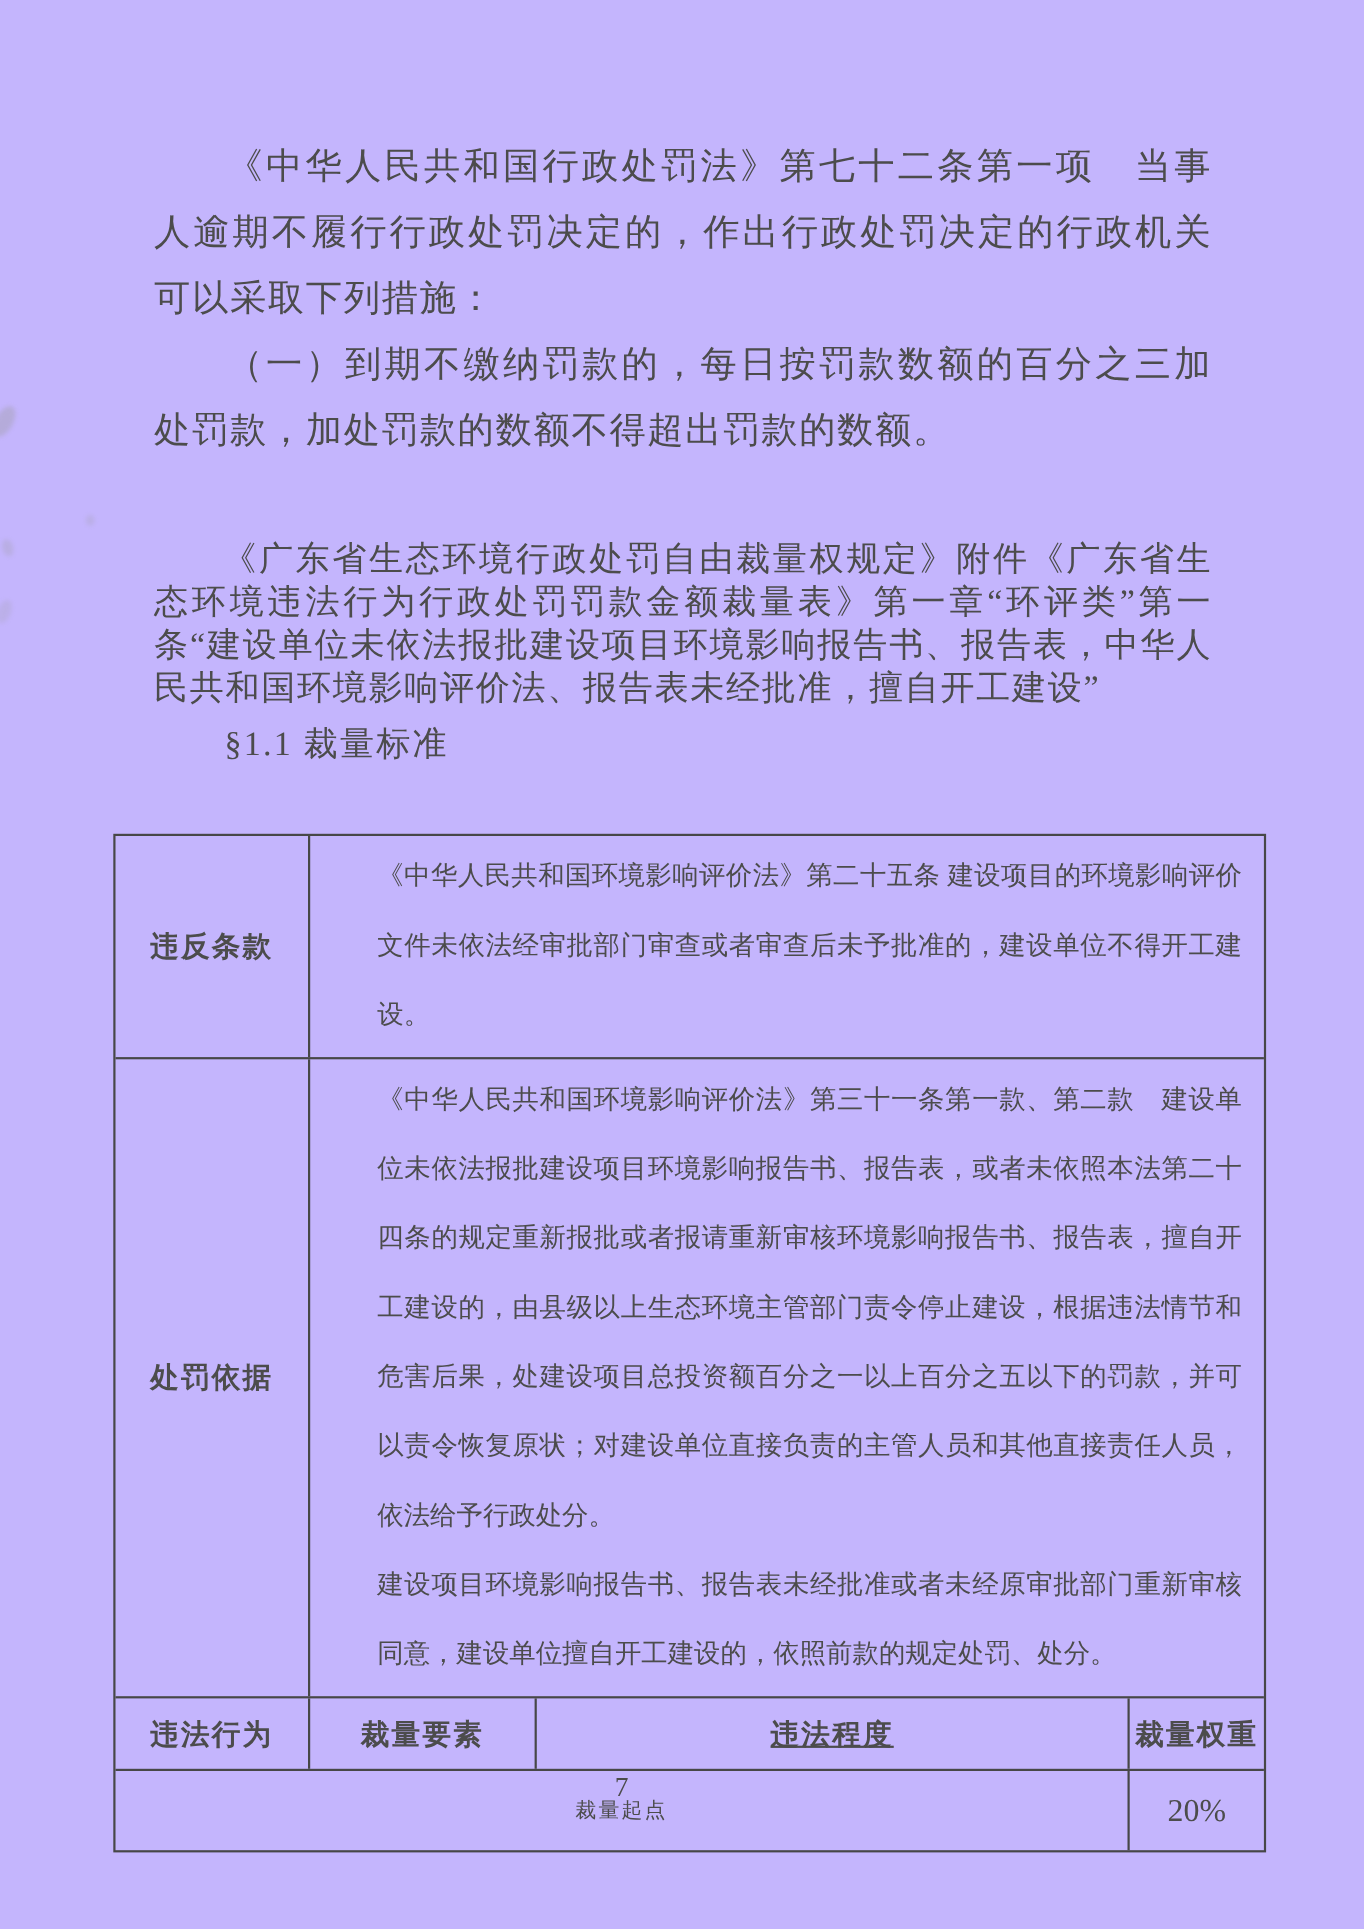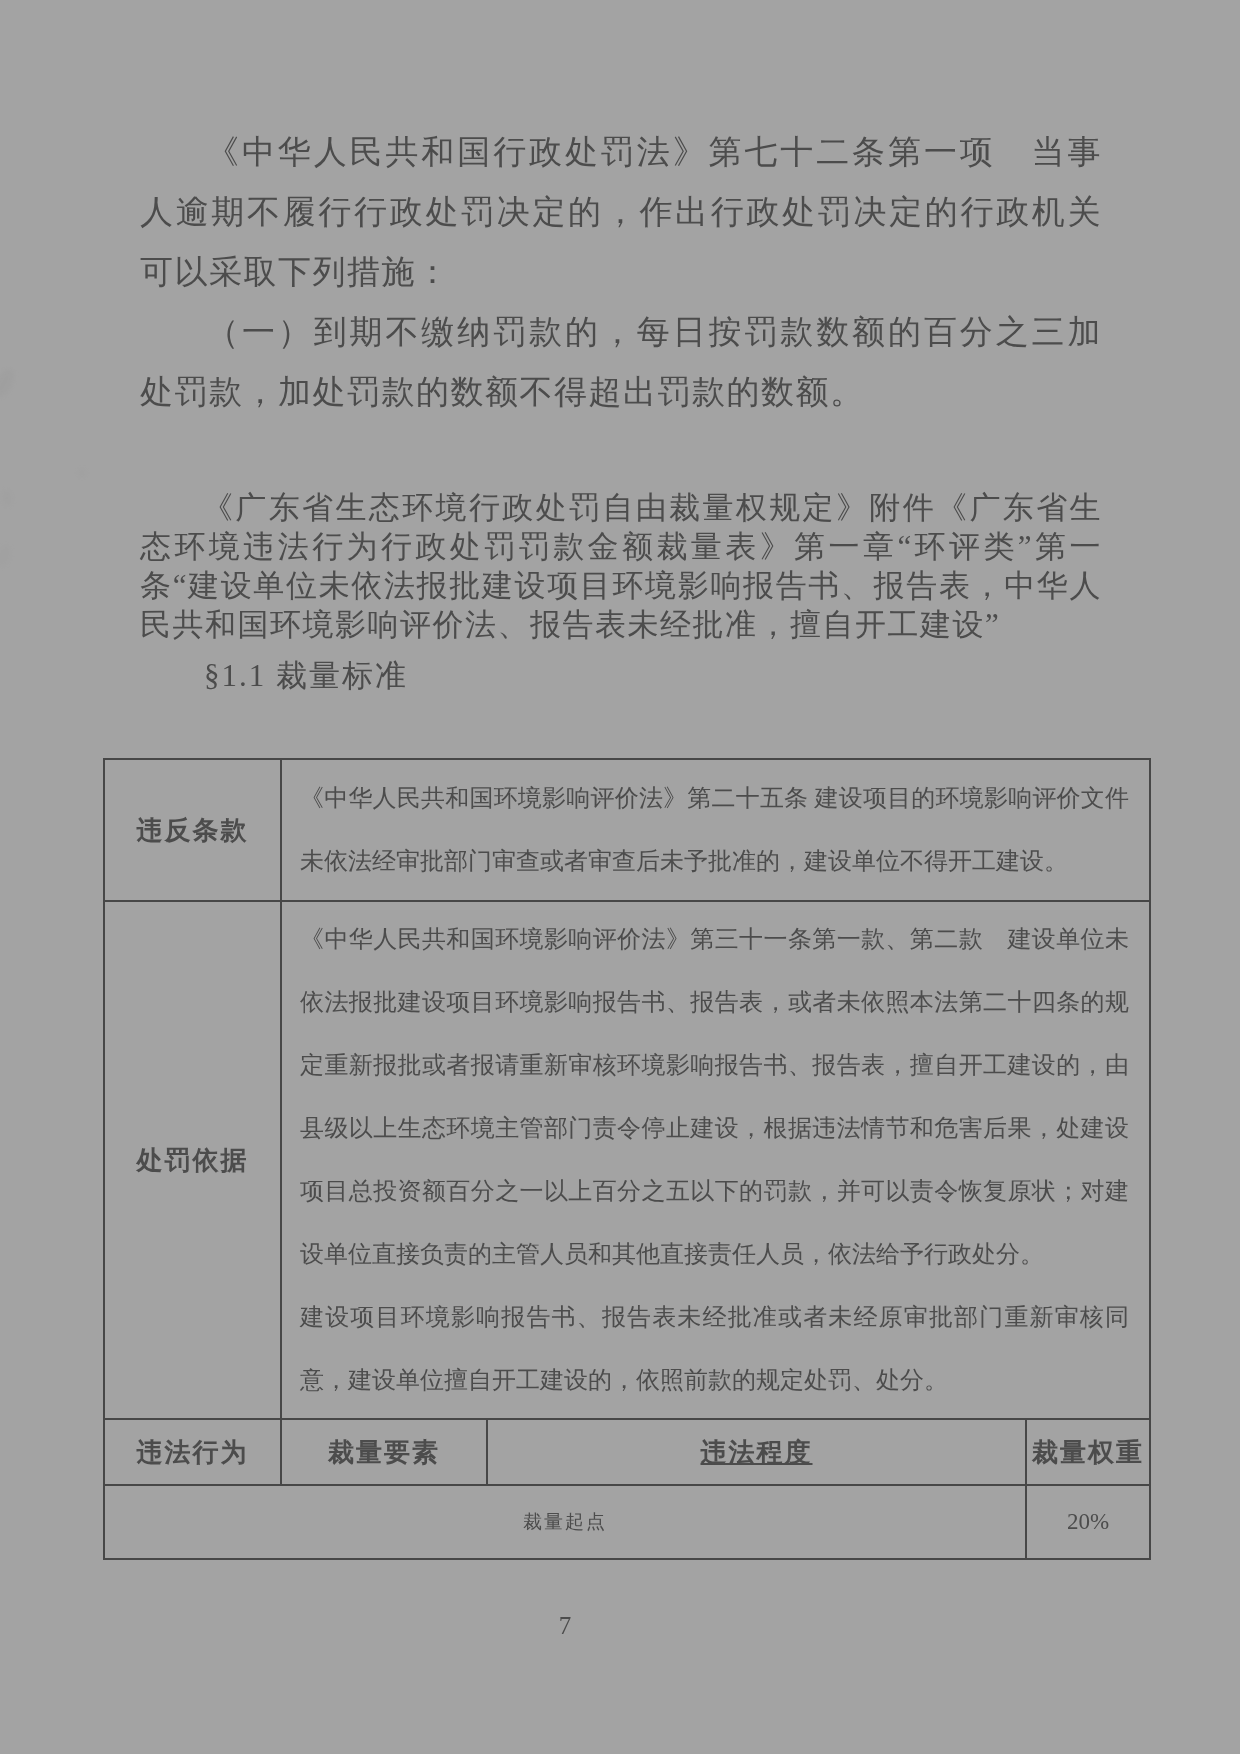--- a/index.html
+++ b/index.html
@@ -2,21 +2,21 @@
 <html><head>
 <meta charset="utf-8">
 <style>
   * { box-sizing: border-box; margin: 0; padding: 0; }
   html, body { background: #e8e8e8; }
   .page {
     position: relative;
     width: 1240px;
     height: 1754px;
     margin: 0 auto;
-    background: #a3a3a3;
+    background: #c4b5fd;
     font-family: "Liberation Serif", "DejaVu Serif", serif;
     color: #4c4c4c;
     overflow: hidden;
   }
   
   .smudge { position: absolute; background: #9a9a9a; opacity: .35; border-radius: 50%; filter: blur(2px); }
   .s1 { left: -4px; top: 368px; width: 16px; height: 30px; transform: rotate(28deg); }
   .s2 { left: 2px;  top: 490px; width: 10px; height: 16px; transform: rotate(-15deg); opacity:.25; }
   .s3 { left: 78px; top: 468px; width: 8px;  height: 10px; opacity: .22; }
   .s4 { left: -2px; top: 545px; width: 12px; height: 22px; transform: rotate(20deg); opacity:.2; }
@@ -74,20 +74,21 @@
     font-weight: bold;
     font-size: 26px;
     letter-spacing: 2px;
   }
   .content-cell {
     flex: 1;
     padding: 6px 20px 6px 18px;
     line-height: 63px;
     text-align: justify;
     text-justify: inter-ideograph;
+    margin-left: 43px;
   }
   .row-violated .content-cell { min-height: 140px; display:flex; flex-direction:column; justify-content:center; }
   .row-basis .content-cell div + div { margin-top: 0; }
 
   .hrow .hcell {
     display: flex;
     align-items: center;
     justify-content: center;
     font-weight: bold;
     font-size: 26px;
@@ -109,21 +110,21 @@
     height: 72px;
     font-size: 19px;
     letter-spacing: 2px;
     border-right: 2px solid #474747;
   }
   .lrow .value-cell {
     flex: 0 0 122px;
     display: flex;
     align-items: center;
     justify-content: center;
-    font-size: 23px;
+    font-size: 29px;
   }
 
   .page-number {
     position: absolute;
     left: 0;
     top: 1612px;
     width: 1130px;
     text-align: center;
     font-size: 25px;
     color: #4c4c4c;

